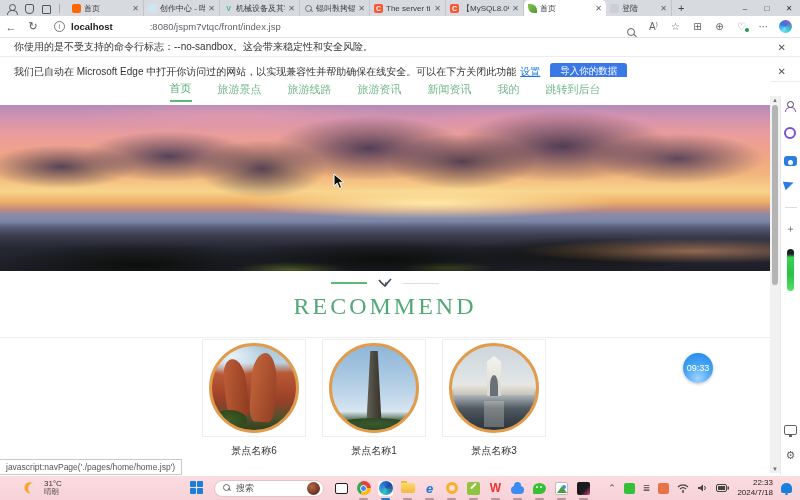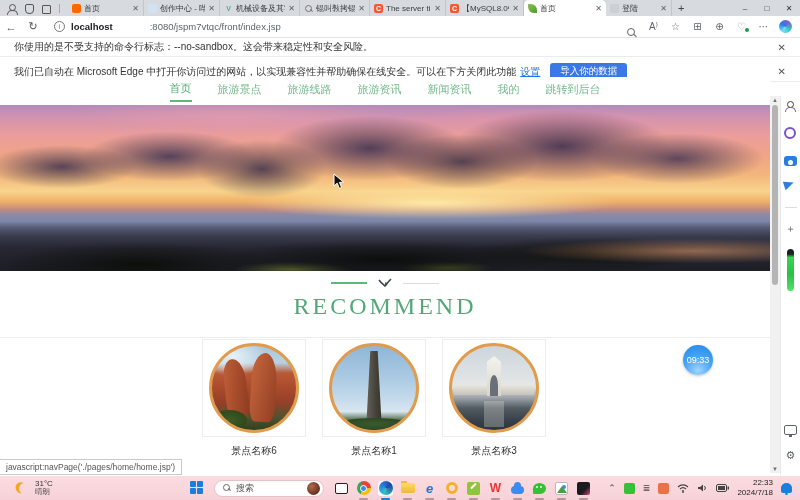--- a/index.html
+++ b/index.html
@@ -113,21 +113,21 @@
   .ph3 .sail { left:44%; top:14%; width:13%; height:42%; background:#3a2a1e; clip-path:polygon(55% 0,100% 100%,0 100%); }
   .ph3 .sail2 { left:56%; top:22%; width:9%; height:34%; background:#46301f; clip-path:polygon(20% 0,100% 100%,0 100%); }
   .ph3 .hull { left:36%; top:55%; width:30%; height:6%; background:#2e2018; border-radius:40%; }
   .ph3 .glare { left:47%; top:44%; width:6%; height:34%; background:rgba(255,224,150,.55); border-radius:50%; }
   .ph4 { background:linear-gradient(180deg,#cdd6dc 0%,#dde2e4 35%,#e6e8e6 48%,#9aa2a8 62%,#525a62 74%,#39414a 88%,#2e343c 100%); }
   .ph4 .wing { left:2%; top:46%; width:96%; height:12%; background:linear-gradient(180deg,#e9e7dd,#c6c4ba); }
   .ph4 .gate { left:36%; top:12%; width:28%; height:48%; background:linear-gradient(180deg,#f4f3ee,#d8d6cc); clip-path:polygon(50% 0,80% 14%,80% 100%,20% 100%,20% 14%); }
   .ph4 .arch { left:45%; top:34%; width:10%; height:26%; background:#6a7078; border-radius:50% 50% 0 0; }
   .ph4 .refl { left:38%; top:66%; width:24%; height:30%; background:rgba(230,228,220,.30); }
 
-  .timer-badge { position:absolute; left:683px; top:268px; width:30px; height:30px; border-radius:50%;
+  .timer-badge { position:absolute; left:683px; top:276px; width:30px; height:30px; border-radius:50%;
     background:radial-gradient(circle at 50% 85%, #9fd4ff 0%, #4aa6f5 45%, #1f86e8 100%);
     color:#fff; font-size:9px; display:flex; align-items:center; justify-content:center; box-shadow:0 1px 3px rgba(0,0,0,.25); }
 
   .status-tip { position:absolute; left:0; top:382px; background:#fff; border:1px solid #c9c9c9; border-left:none; font-size:8.5px; color:#555; padding:2px 6px; }
 
   
   .scrollbar { position:absolute; left:770px; top:96px; width:10px; height:377px; background:#f1f1f1; }
   .sb-arrow { position:absolute; left:0; width:10px; font-size:6px; color:#707070; text-align:center; }
   .sb-thumb { position:absolute; left:2px; top:9px; width:6px; height:180px; background:#b4b4b4; border-radius:3px; }
   .sidebar { position:absolute; left:780px; top:96px; width:20px; height:379px; background:#fff; border-left:1px solid #e8e8e8; display:flex; flex-direction:column; align-items:center; padding-top:4px; gap:14px; }
@@ -139,21 +139,21 @@
   .sb-cam::after { content:""; position:absolute; left:4px; top:4px; width:5px; height:5px; background:#fff; border-radius:50%; }
   .sb-plane { width:0; height:0; border-left:10px solid #2b7de0; border-top:4px solid transparent; border-bottom:5px solid transparent; transform:rotate(-18deg); }
   .sb-div { width:12px; height:1px; background:#ddd; }
   .rec-pill { width:7px; height:42px; border-radius:4px; background:linear-gradient(180deg,#1e1f23 0%,#1e1f23 12%,#39d353 20%,#2bbf46 60%,#57e06e 100%); }
   .sb-shot { width:13px; height:10px; border:1px solid #5f6368; border-radius:2px; margin-top:120px; position:relative; }
   .sb-shot::after { content:""; position:absolute; left:4px; bottom:-3px; width:3px; height:2px; background:#5f6368; }
   .sb-gear { font-size:11px; color:#5f6368; }
 
   
   .taskbar { position:absolute; left:0; top:476px; width:800px; height:24px; background:linear-gradient(180deg,#fbdce1,#f6d2d8); display:flex; align-items:center; }
-  .weather { display:flex; align-items:center; gap:5px; padding-left:19px; width:190px; }
+  .weather { display:flex; align-items:center; gap:5px; padding-left:28px; width:190px; }
   .moon { width:11px; height:11px; border-radius:50%; box-shadow:3px 2px 0 0 #f5a623; transform:rotate(160deg); }
   .wtxt { font-size:8px; color:#333; line-height:1.15; }
   .wtxt .cond { color:#555; font-size:7.5px; }
   .start { width:14px; height:14px; display:grid; grid-template-columns:6px 6px; grid-template-rows:6px 6px; gap:1px; margin-right:10px; }
   .start span { background:#1a7edb; border-radius:1px; }
   .searchbox { width:110px; height:17px; background:#fff; border:1px solid #e3c2c8; border-radius:9px; display:flex; align-items:center; gap:5px; padding:0 3px 0 8px; font-size:9px; color:#555; margin-right:10px; }
   .sb-mag { width:8px; height:8px; position:relative; }
   .sb-mag::before { content:""; position:absolute; left:0; top:0; width:5px; height:5px; border:1px solid #666; border-radius:50%; }
   .sb-mag::after { content:""; position:absolute; left:5px; top:5px; width:3px; height:1px; background:#666; transform:rotate(45deg); }
   .sthumb { margin-left:auto; width:13px; height:13px; border-radius:50%; background:radial-gradient(circle at 35% 35%, #b06a4a, #6b2f22 70%, #3c1a12); }

